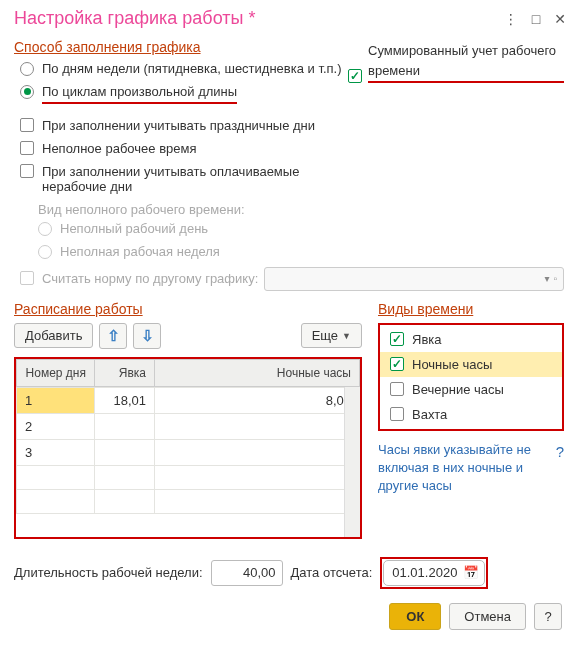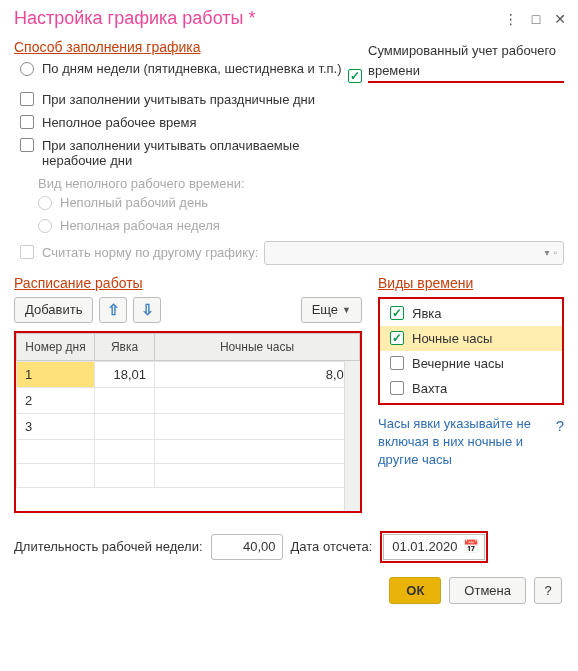--- a/index.html
+++ b/index.html
@@ -35,47 +35,47 @@
   .underline-red { border-bottom: 2px solid #c00; padding-bottom: 1px; display: inline-block; }
   
   .dropdown-row { display: flex; align-items: center; gap: 6px; margin: 6px 0 10px 6px; }
   .dropdown { border: 1px solid #ccc; border-radius: 3px; height: 24px; flex: 1; display: flex; align-items: center; justify-content: flex-end; padding: 0 4px; background: #f8f8f8; }
   .dropdown .dd-btn { color: #888; font-size: 10px; padding: 0 2px; }
   
   .mid-row { display: flex; gap: 16px; margin-top: 6px; }
   .schedule-col { flex: 1; }
   .types-col { width: 186px; }
   
-  .toolbar { display: flex; gap: 6px; margin-bottom: 8px; }
+  .toolbar { display: flex; align-items: center; gap: 6px; margin-bottom: 8px; }
   .btn { border: 1px solid #bbb; border-radius: 3px; background: #f6f6f4; padding: 4px 10px; cursor: pointer; font-size: 13px; color: #333; display: inline-flex; align-items: center; gap: 4px; }
   .btn-icon { width: 28px; height: 26px; padding: 0; justify-content: center; }
   .arrow { color: #3a7fc4; font-weight: bold; font-size: 15px; }
   .btn-more { margin-left: auto; }
   .dd-caret { font-size: 9px; color: #555; }
   
   .table-wrap { border: 2px solid #c00; }
   .table { width: 100%; border-collapse: collapse; }
-  .table th { background: #efefed; border: 1px solid #ccc; padding: 6px 8px; text-align: center; font-weight: normal; font-size: 12px; color: #444; }
+  .table th { background: #efefed; border: 1px solid #ccc; padding: 6px 8px; text-align: right; font-weight: normal; font-size: 12px; color: #444; }
   .table td { border: 1px solid #e4e4e0; padding: 5px 8px; height: 24px; font-size: 13px; }
   .table td.num { text-align: right; }
   .table tr.sel td:first-child { background: #ffe17a; }
   .table-scroll { height: 150px; overflow: hidden; background: #fff; position: relative; }
   .scrollbar { position: absolute; right: 0; top: 0; width: 16px; height: 100%; background: #f0f0ee; border-left: 1px solid #ddd; }
   
   .types-box { border: 2px solid #c00; padding: 2px 0; }
   .type-row { display: flex; align-items: center; gap: 8px; padding: 5px 10px; }
   .type-row.hl { background: #ffeeb0; }
   
   .hint { color: #2f6db3; font-size: 13px; margin-top: 10px; display: flex; gap: 20px; line-height: 1.4; }
   .hint-q { color: #2f6db3; font-size: 15px; }
   
   .footer-row { display: flex; align-items: center; gap: 8px; margin-top: 18px; }
   .num-input { border: 1px solid #bbb; border-radius: 3px; height: 26px; padding: 0 6px; text-align: right; width: 72px; display: inline-flex; align-items: center; justify-content: flex-end; background: #fff; }
   .date-input-wrap { border: 2px solid #c00; padding: 1px; display: inline-flex; }
-  .date-input { border: 1px solid #bbb; border-radius: 0; height: 26px; padding: 0 4px 0 8px; display: inline-flex; align-items: center; gap: 6px; background: #fff; }
+  .date-input { border: 1px solid #bbb; border-radius: 5px; height: 26px; padding: 0 4px 0 8px; display: inline-flex; align-items: center; gap: 6px; background: #fff; }
   .cal-icon { font-size: 13px; color: #555; }
   
   .action-row { display: flex; justify-content: flex-end; gap: 8px; margin-top: 14px; padding-right: 2px; }
   .btn-ok { background: #eab308; border-color: #caa31a; font-weight: bold; padding: 5px 16px; }
   .btn-cancel { padding: 5px 14px; }
   .btn-help { width: 28px; padding: 5px 0; justify-content: center; }
 </style>
 </head>
 <body>
 
@@ -89,20 +89,24 @@
 </div>
 
 <div class="content">
 
   <div class="top-row">
     <div class="fill-method">
       <div class="section-header">Способ заполнения графика</div>
       <div class="radio-row">
         <span class="radio"></span>
         <label>По дням недели (пятидневка, шестидневка и т.п.)</label>
+      </div>
+      <div class="radio-row">
+        <span class="radio checked"></span>
+        <label><span class="underline-red">По циклам произвольной длины</span></label>
       </div>
     </div>
     <div class="summary-acct">
       <span class="checkbox checked"></span>
       <span><span class="underline-red" style="line-height:1.5">Суммированный учет рабочего времени</span></span>
     </div>
   </div>
 
   <div class="checkbox-row">
     <span class="checkbox"></span>

